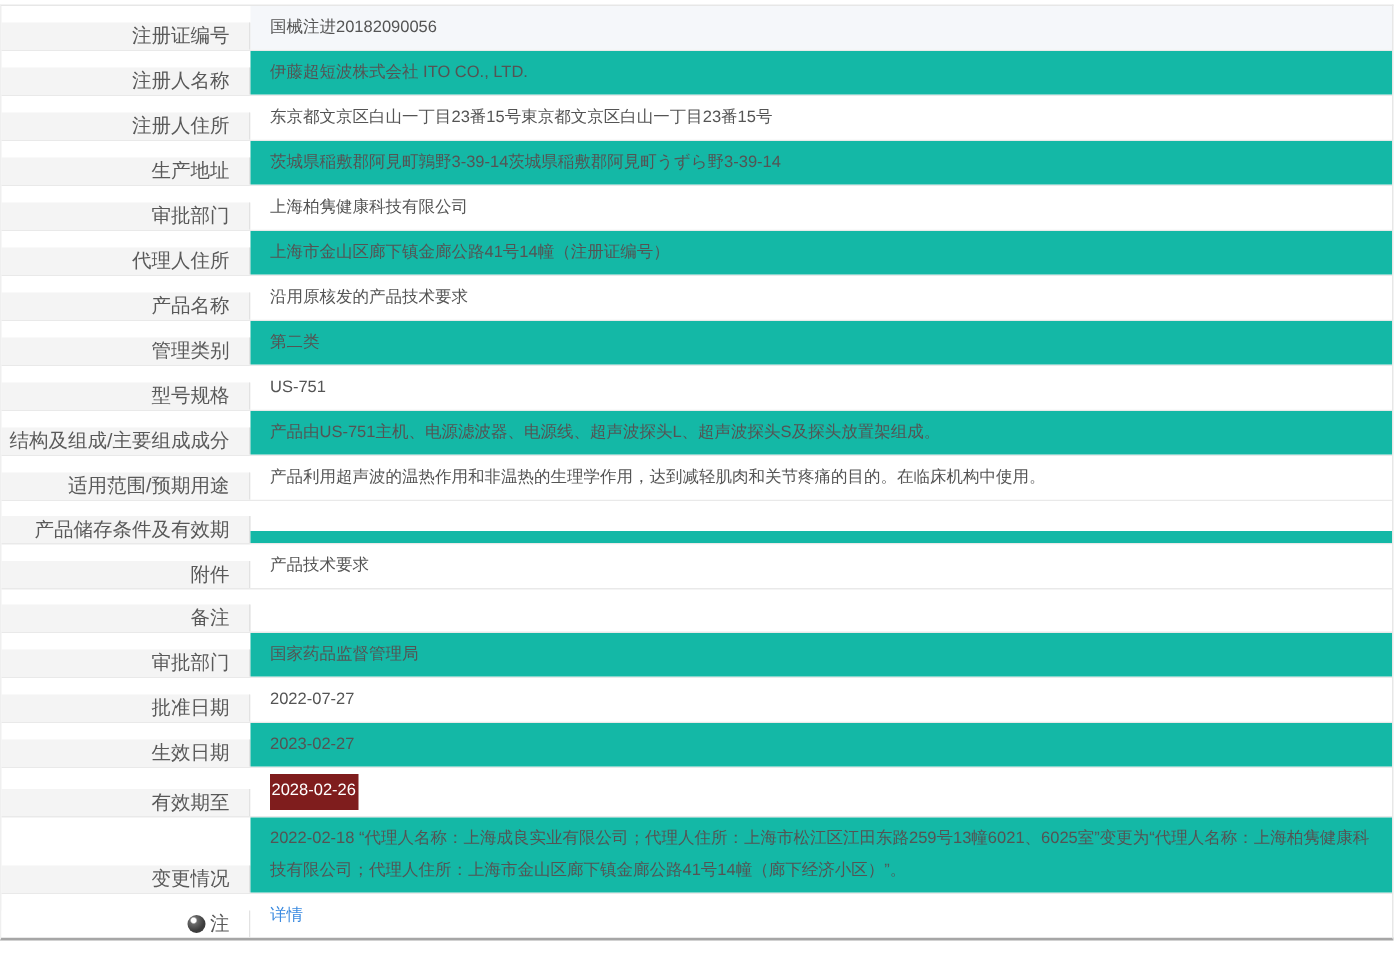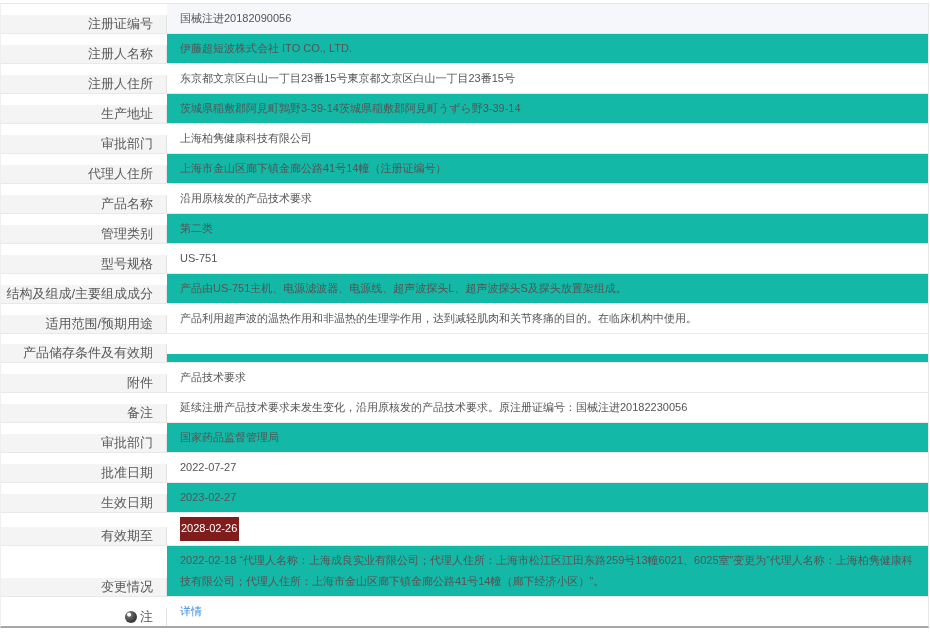--- a/index.html
+++ b/index.html
@@ -139,21 +139,20 @@
   </div>
 
   <div class="row">
     <div class="th">附件</div>
     <div class="td">产品技术要求</div>
   </div>
 
 
   <div class="row">
     <div class="th">备注</div>
-    <div class="td">延续注册产品技术要求未发生变化，沿用原核发的产品技术要求。原注册证编号：国械注进20182230056</div>
   </div>
 
   <div class="row stripe">
     <div class="th">审批部门</div>
     <div class="td">国家药品监督管理局</div>
   </div>
 
   <div class="row">
     <div class="th">批准日期</div>
     <div class="td">2022-07-27</div>

